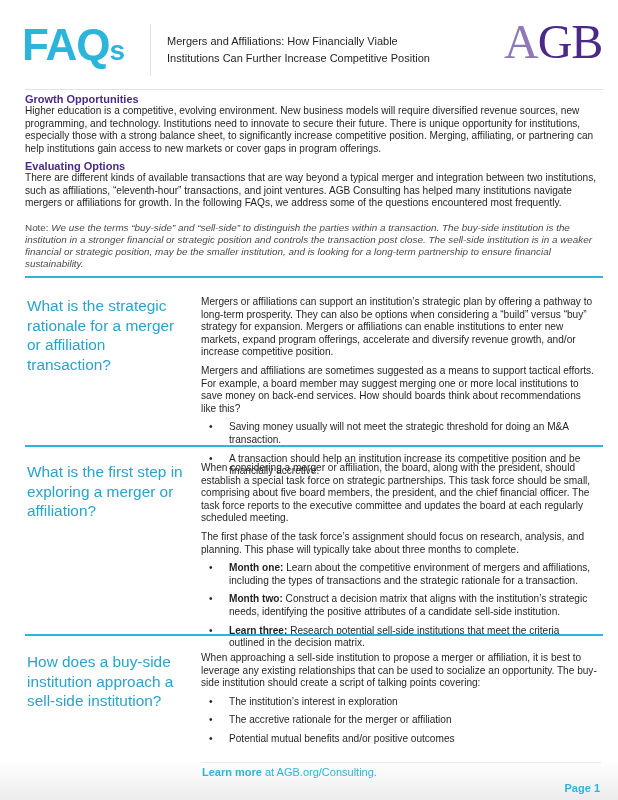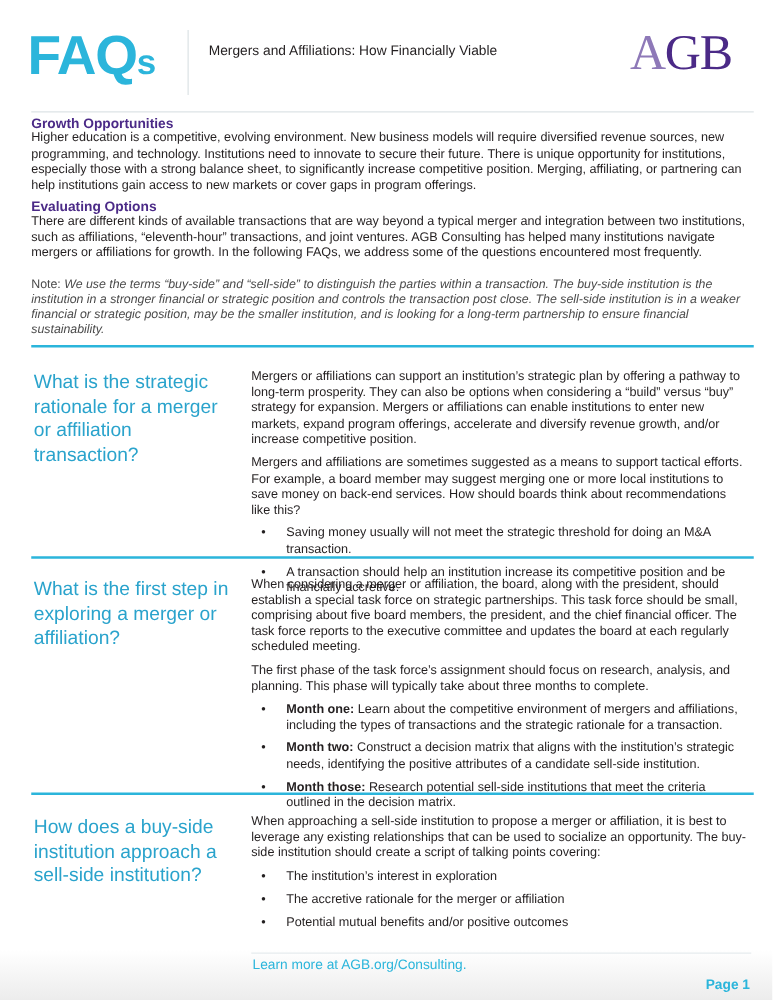--- a/index.html
+++ b/index.html
@@ -21,21 +21,21 @@
   .faqs-logo .s { font-size: 28px; letter-spacing: 0; }
   .header-divider-v {
     position: absolute; left: 128px; top: 4px; width: 1px; height: 52px; background: #dde3e6;
   }
   .header-title {
     position: absolute; left: 145px; top: 13px; width: 330px;
     font-size: 11px; line-height: 17px; color: #231f20;
   }
   .agb-logo {
     position: absolute; left: 482px; top: 0px;
-    font-family: "Liberation Serif", serif; font-size: 40px; line-height: 44px; letter-spacing: -1px;
+    font-family: "Liberation Serif", serif; font-size: 48px; line-height: 44px; letter-spacing: -1px;
   }
   .agb-logo .a { color: #8e79b8; }
   .agb-logo .gb { color: #4b2a87; }
   .header-rule {
     position: absolute; left: 25px; top: 89px; width: 578px; height: 1px; background: #dde3e6;
   }
   .intro {
     position: absolute; left: 25px; top: 93px; width: 575px;
     font-size: 10.1px; line-height: 12.4px;
   }
@@ -67,35 +67,36 @@
   .faq li { position: relative; padding-left: 28px; margin: 0 0 6px 0; }
   .faq li .bullet { position: absolute; left: 8px; top: 0; }
   .faq li b { font-weight: bold; }
   .footer-rule {
     position: absolute; left: 201px; top: 762px; width: 400px; height: 1px; background: #e6ebee;
   }
   .footer {
     position: absolute; left: 202px; top: 766px; width: 398px;
     font-size: 11px; color: #2bb5db;
   }
-  .footer .learn b { font-weight: normal; }
+  .footer .learn b { font-weight: bold; }
   .footer .page { position: absolute; right: 0; top: 16px; font-weight: bold; }
   .bottom-shade {
     position: absolute; left: 0; bottom: 0; width: 618px; height: 40px;
     background: linear-gradient(to bottom, rgba(255,255,255,0), #ececec);
   }
 </style>
 </head>
 <body>
 
 <div class="header">
   <div class="faqs-logo"><span>FAQ</span><span class="s">s</span></div>
   <div class="header-divider-v"></div>
   <div class="header-title">
     <div>Mergers and Affiliations: How Financially Viable</div>
+    <div>Institutions Can Further Increase Competitive Position</div>
   </div>
   <div class="agb-logo"><span class="a">A</span><span class="gb">GB</span></div>
 </div>
 <div class="header-rule"></div>
 
 <div class="intro">
   <h3>Growth Opportunities</h3>
   <p>Higher education is a competitive, evolving environment. New business models will require diversified revenue sources, new programming, and technology. Institutions need to innovate to secure their future. There is unique opportunity for institutions, especially those with a strong balance sheet, to significantly increase competitive position. Merging, affiliating, or partnering can help institutions gain access to new markets or cover gaps in program offerings.</p>
   <h3>Evaluating Options</h3>
   <p>There are different kinds of available transactions that are way beyond a typical merger and integration between two institutions, such as affiliations, “eleventh-hour” transactions, and joint ventures. AGB Consulting has helped many institutions navigate mergers or affiliations for growth. In the following FAQs, we address some of the questions encountered most frequently.</p>
@@ -118,21 +119,21 @@
 
 <div class="rule" style="top:445px;"></div>
 <div class="faq" style="top:462px;">
   <div class="q">What is the first step in exploring a merger or affiliation?</div>
   <div class="a">
     <p>When considering a merger or affiliation, the board, along with the president, should establish a special task force on strategic partnerships. This task force should be small, comprising about five board members, the president, and the chief financial officer.  The task force reports to the executive committee and updates the board at each regularly scheduled meeting.</p>
     <p>The first phase of the task force’s assignment should focus on research, analysis, and planning. This phase will typically take about three months to complete.</p>
     <ul>
       <li><span class="bullet">•</span><b>Month one:</b><span> Learn about the competitive environment of mergers and affiliations, including the types of transactions and the strategic rationale for a transaction.</span></li>
       <li><span class="bullet">•</span><b>Month two:</b><span> Construct a decision matrix that aligns with the institution’s strategic needs, identifying the positive attributes of a candidate sell-side institution.</span></li>
-      <li><span class="bullet">•</span><b>Month those:</b><span> Research potential sell-side institutions that meet the criteria outlined in the decision matrix.</span></li>
+      <li><span class="bullet">•</span><b>Learn three:</b><span> Research potential sell-side institutions that meet the criteria outlined in the decision matrix.</span></li>
     </ul>
   </div>
 </div>
 
 <div class="rule" style="top:634px;"></div>
 <div class="faq" style="top:652px;">
   <div class="q">How does a buy-side institution approach a sell-side institution?</div>
   <div class="a">
     <p>When approaching a sell-side institution to propose a merger or affiliation, it is best to leverage any existing relationships that can be used to socialize an opportunity. The buy-side institution should create a script of talking points covering:</p>
     <ul>

